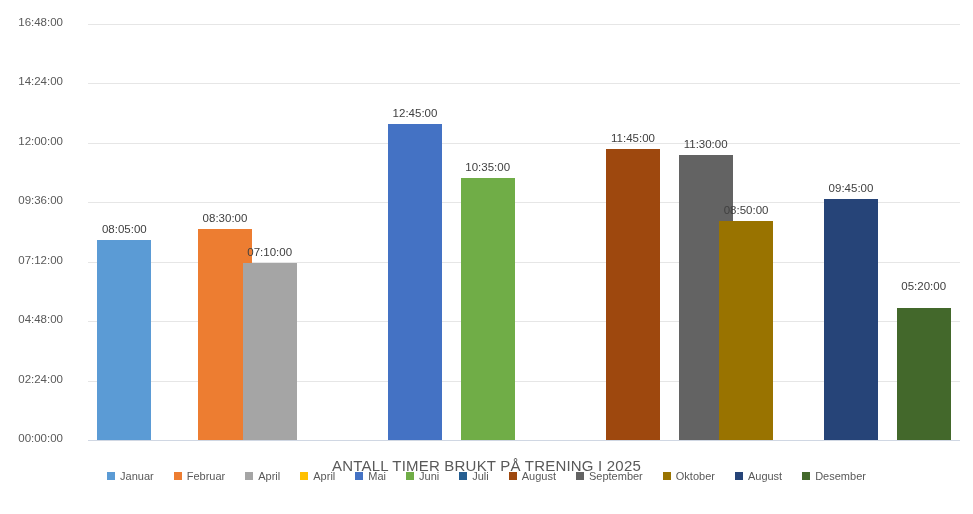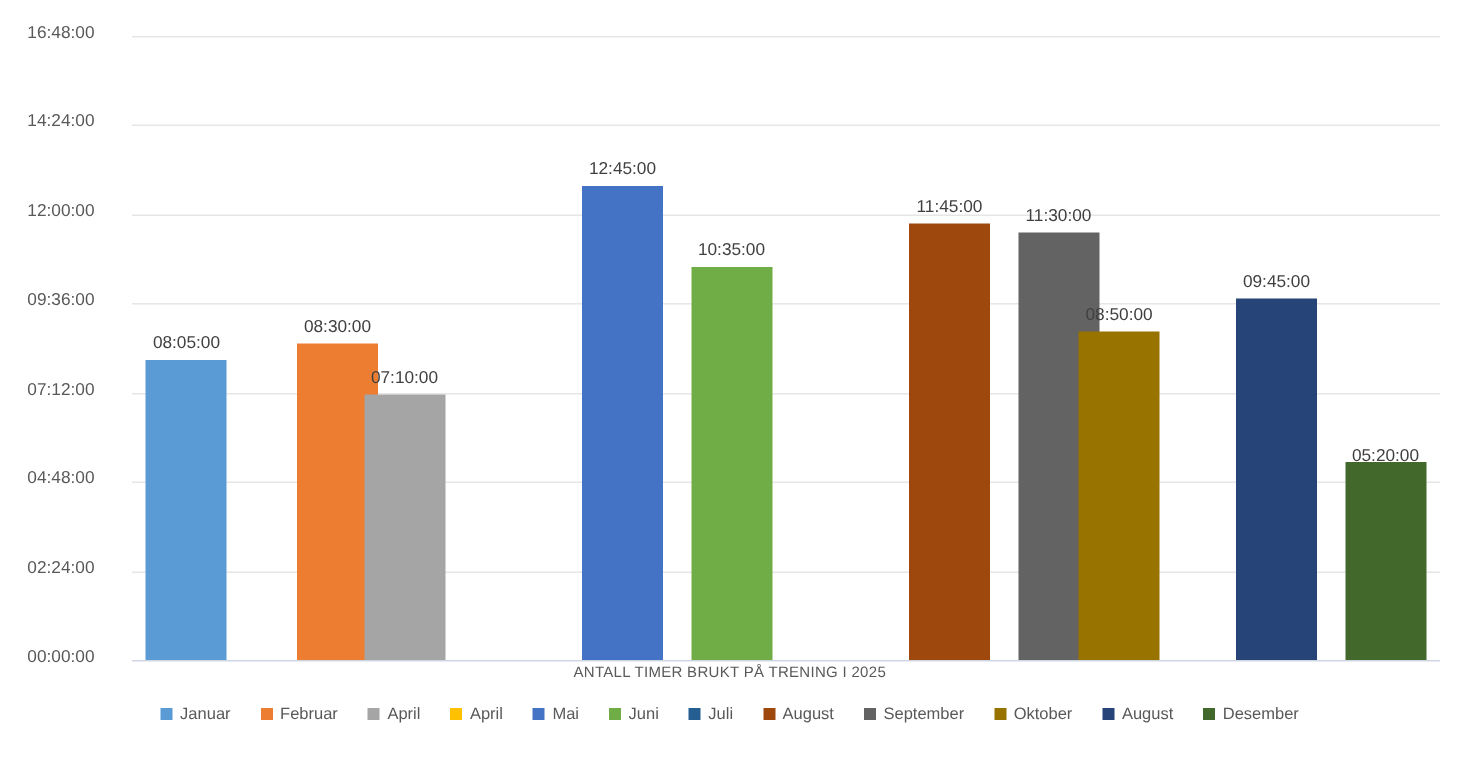--- a/index.html
+++ b/index.html
@@ -77,24 +77,24 @@
     transform: translateX(-50%);
     font-size: 11.5px;
     color: #404040;
     white-space: nowrap;
   }
 
   
   #axis-title {
     position: absolute;
     left: 0;
-    top: 443px;
+    top: 457px;
     width: 973px;
     text-align: center;
-    font-size: 10px;
+    font-size: 15px;
     letter-spacing: 0.2px;
     color: #595959;
     white-space: nowrap;
   }
 
   
   #legend {
     position: absolute;
     left: 0;
     top: 470px;
@@ -176,21 +176,21 @@
       <div class="bar-slot" style="left: 631px; width: 54.1367px;">
         <div class="bar" title="Oktober: 08:50:00" style="height: 218.778px; background: rgb(153, 115, 0);"></div>
         <div class="bar-label" style="bottom: 223.778px;">08:50:00</div>
       </div>
       <div class="bar-slot" style="left: 735.932px; width: 54.1367px;">
         <div class="bar" title="November: 09:45:00" style="height: 241.483px; background: rgb(38, 68, 120);"></div>
         <div class="bar-label" style="bottom: 246.483px;">09:45:00</div>
       </div>
       <div class="bar-slot" style="left: 808.598px; width: 54.1367px;">
         <div class="bar" title="Desember: 05:20:00" style="height: 132.092px; background: rgb(67, 104, 43);"></div>
-        <div class="bar-label" style="bottom: 130px;">05:20:00</div>
+        <div class="bar-label" style="bottom: 148px;">05:20:00</div>
       </div>
     </div>
 
   <div id="axis-title">ANTALL TIMER BRUKT PÅ TRENING I 2025</div>
 
   <div id="legend">
       <div class="legend-item">
         <span class="legend-swatch" style="background: rgb(91, 155, 213);"></span>
         <span class="legend-text">Januar</span>
       </div>

